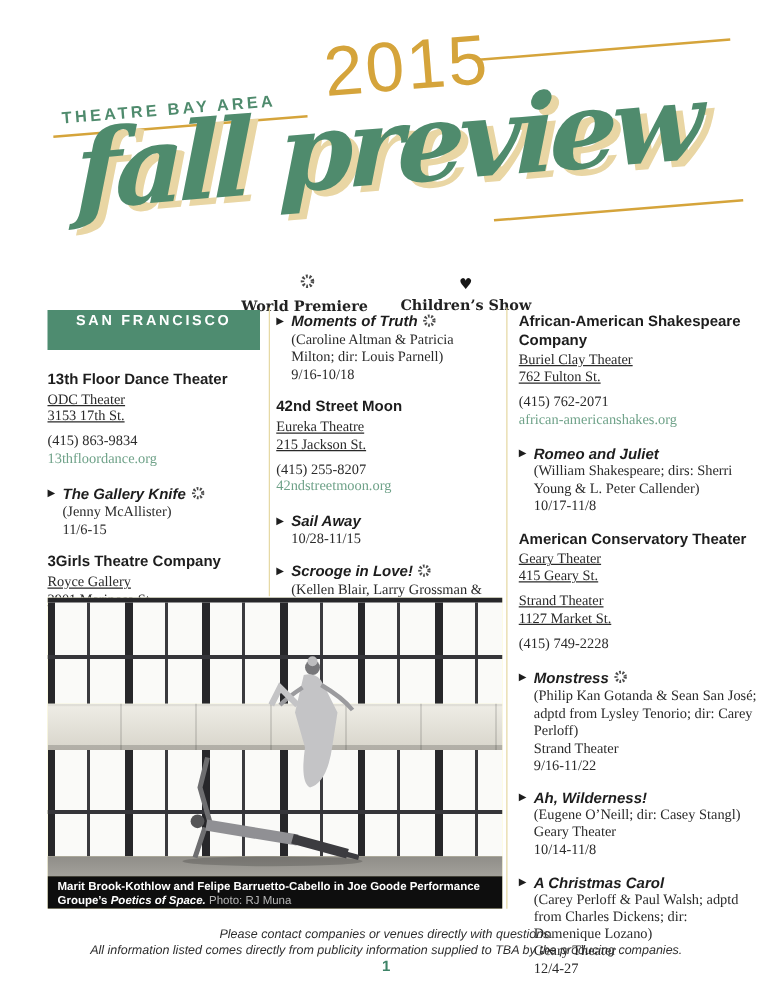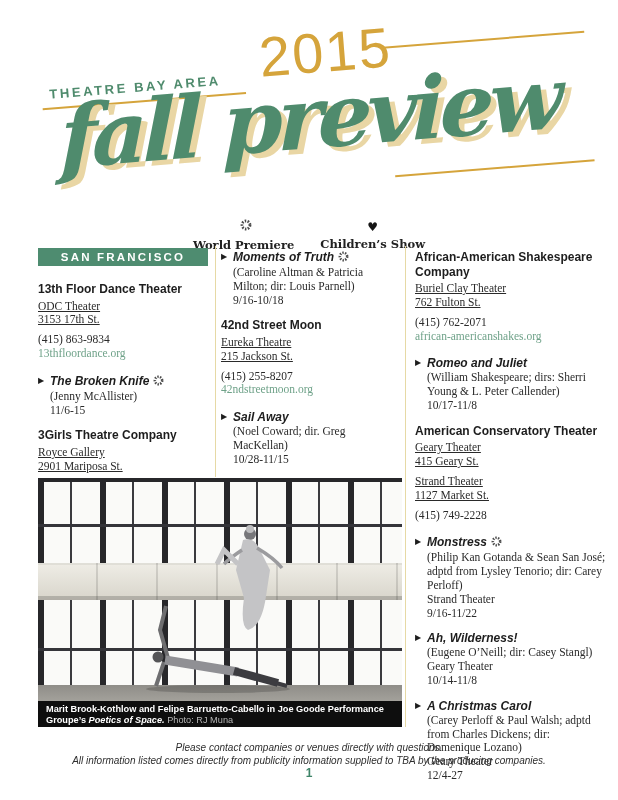--- a/index.html
+++ b/index.html
@@ -28,21 +28,21 @@
 
   
   .col{position:absolute;top:248px;}
   .col1{left:38px;width:170px;}
   .col2{left:221px;width:174px;top:250px;}
   .col3{left:415px;width:191px;top:250px;}
   .vrule{position:absolute;width:1px;background:#e6d9a5;}
   .vrule1{left:215px;top:246px;height:231px;}
   .vrule2{left:405px;top:246px;height:481px;}
 
-  .region-bar{height:18px;background:#4e8c70;color:#fff;text-align:center;
+  .region-bar{height:32px;background:#4e8c70;color:#fff;text-align:center;
               font:bold 11.5px/18px "Liberation Sans",sans-serif;letter-spacing:2.2px;
               margin-bottom:16px;}
 
   .company{margin-bottom:13px;}
   .company-name{font:bold 12px/1.22 "Liberation Sans",sans-serif;color:#1d1d1d;margin-bottom:3px;}
   .venue{font:11.5px/1.2 "Liberation Serif",serif;color:#2a2a2a;}
   .venue-group{margin-bottom:6px;text-decoration:underline;}
   .website{font:11.5px/1.2 "Liberation Serif",serif;color:#6fa289;cursor:pointer;}
 
   .show{margin-bottom:11px;}
@@ -119,21 +119,21 @@
         <div class="company">
           <div class="company-name">13th Floor Dance Theater</div>
           <div class="venue-group">
             <div class="venue">ODC Theater</div>
             <div class="venue">3153 17th St.</div>
           </div>
           <div class="venue">(415) 863-9834</div>
           <div class="website">13thfloordance.org</div>
         </div>
         <div class="show">
-          <div class="show-title-row"><span class="tri">▶</span><span class="show-title">The Broken Knife</span><span class="wp-icon"><svg width="11" height="11" viewBox="0 0 12 12">
+          <div class="show-title-row"><span class="tri">▶</span><span class="show-title">The Gallery Knife</span><span class="wp-icon"><svg width="11" height="11" viewBox="0 0 12 12">
                 <circle cx="6" cy="6" r="4" fill="none" stroke="#4a4a4a" stroke-width="2.8" stroke-dasharray="1.5 1.35"></circle>
               </svg></span></div>
           <div class="show-line">(Jenny McAllister)</div>
           <div class="show-line">11/6-15</div>
         </div>
         <div class="company">
           <div class="company-name">3Girls Theatre Company</div>
           <div class="venue-group">
             <div class="venue">Royce Gallery</div>
             <div class="venue">2901 Mariposa St.</div>
@@ -157,21 +157,20 @@
           <div class="company-name">42nd Street Moon</div>
           <div class="venue-group">
             <div class="venue">Eureka Theatre</div>
             <div class="venue">215 Jackson St.</div>
           </div>
           <div class="venue">(415) 255-8207</div>
           <div class="website">42ndstreetmoon.org</div>
         </div>
         <div class="show">
           <div class="show-title-row"><span class="tri">▶</span><span class="show-title">Sail Away</span></div>
-          <div class="show-line">(Noel Coward; dir. Greg MacKellan)</div>
           <div class="show-line">10/28-11/15</div>
         </div>
         <div class="show">
           <div class="show-title-row"><span class="tri">▶</span><span class="show-title">Scrooge in Love!</span><span class="wp-icon"><svg width="11" height="11" viewBox="0 0 12 12">
                 <circle cx="6" cy="6" r="4" fill="none" stroke="#4a4a4a" stroke-width="2.8" stroke-dasharray="1.5 1.35"></circle>
               </svg></span></div>
           <div class="show-line">(Kellen Blair, Larry Grossman &amp; Duane Poole; dir: Dyan McBride)</div>
           <div class="show-line">11/25-12/13</div>
         </div>
       </div>

